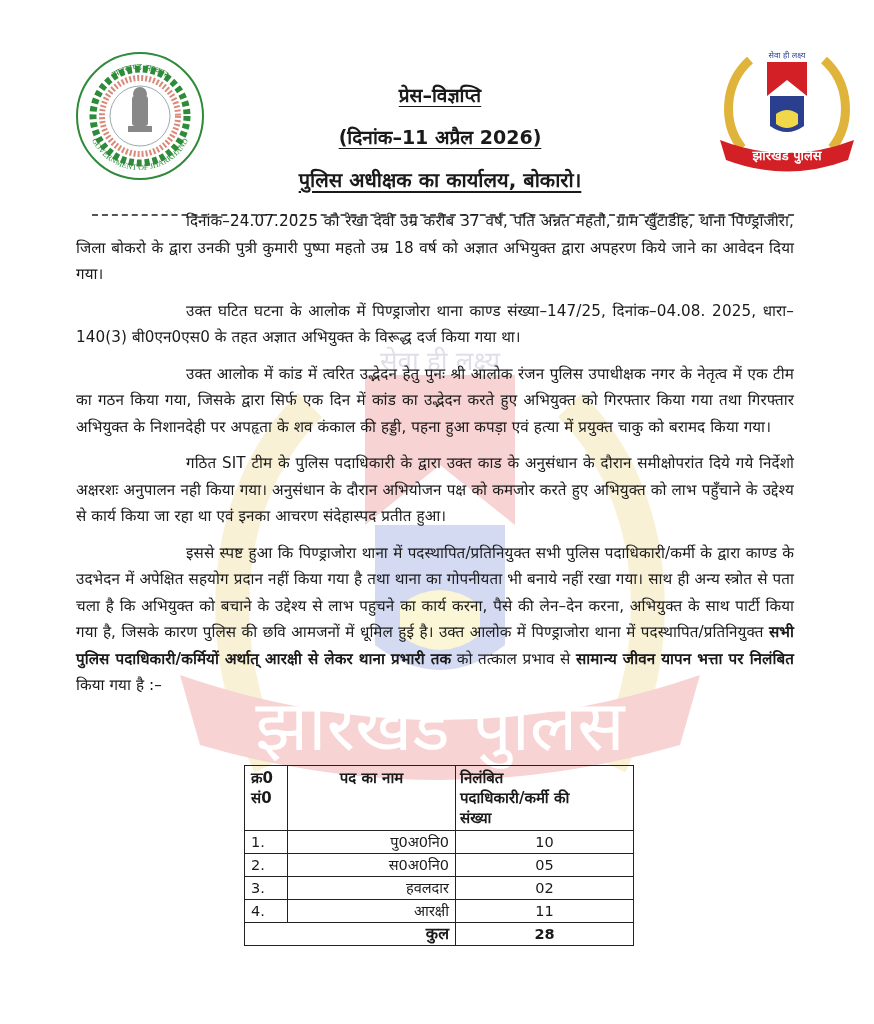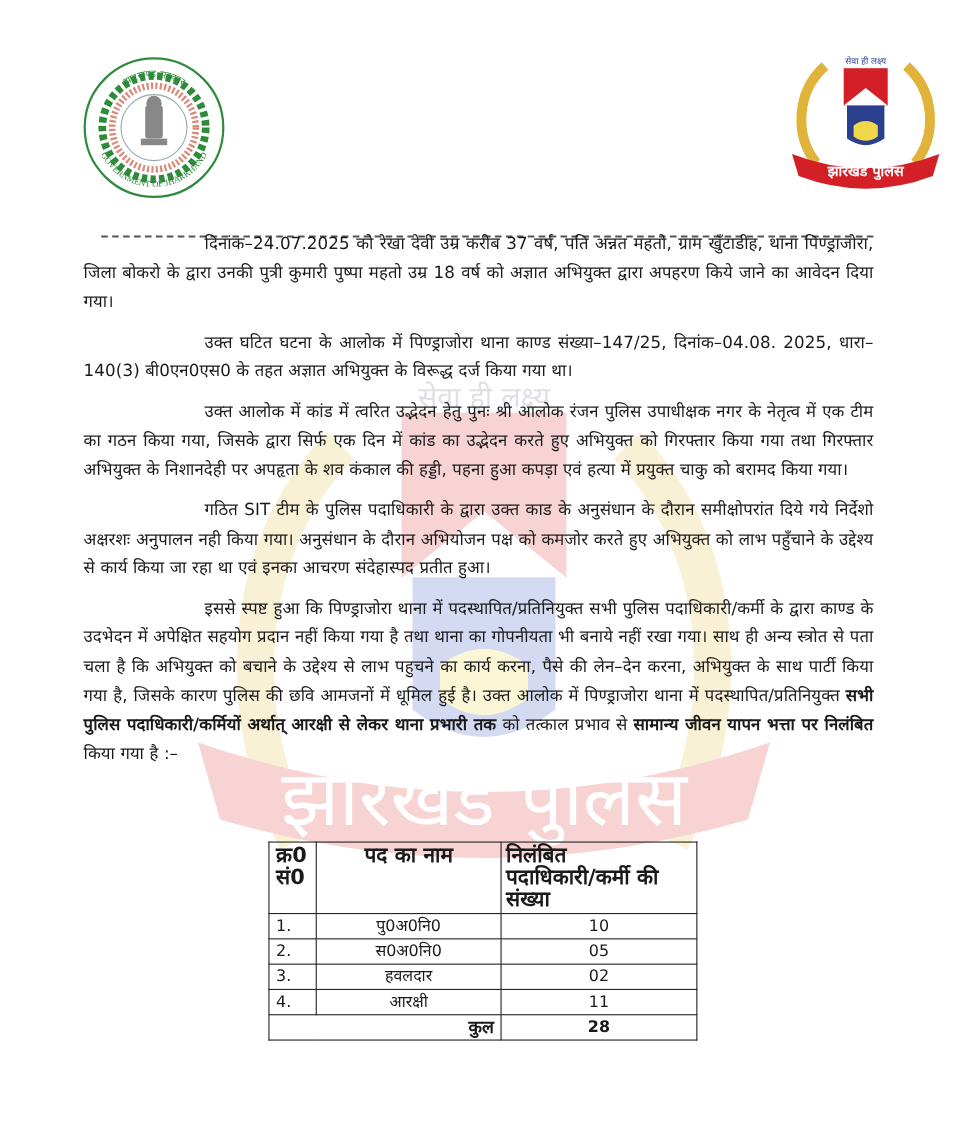--- a/index.html
+++ b/index.html
@@ -23,27 +23,27 @@
 
   
   .body { position: absolute; left: 76px; top: 208px; width: 718px; z-index: 1; }
   .para { font-size: 15.2px; line-height: 26.5px; text-align: justify; text-indent: 110px; margin: 0 0 10px 0; letter-spacing: 0.1px; }
   .para b { font-weight: bold; }
 
   
   .tbl-wrap { position: absolute; left: 244px; top: 765px; width: 390px; z-index: 1; }
   table { border-collapse: collapse; width: 100%; font-size: 14.5px; }
   th, td { border: 1.5px solid #222; padding: 0 6px; }
-  th { font-weight: bold; font-size: 19px; line-height: 20px; vertical-align: top; }
+  th { font-weight: bold; font-size: 15px; line-height: 20px; vertical-align: top; }
   th.c1 { width: 30px; text-align: left; padding-top: 2px; }
   th.c2 { width: 155px; text-align: center; padding-top: 2px; }
   th.c3 { text-align: left; padding: 2px 4px; }
   td { height: 22px; line-height: 22px; }
   td.sn { text-align: left; }
-  td.post { text-align: center; }
+  td.post { text-align: right; }
   td.num { text-align: center; }
   td.total-label { text-align: right; font-weight: bold; font-size: 16px; }
   td.total-val { text-align: center; font-weight: bold; }
 </style>
 </head>
 <body>
 
 <div class="page">
 
   <svg class="watermark" viewBox="0 0 580 460">
@@ -77,20 +77,25 @@
     <path d="M120,100 C140,75 138,35 112,12" stroke="#e0b43a" stroke-width="9" fill="none"></path>
     <text x="75" y="10" text-anchor="middle" font-size="8" fill="#2b3f8f">सेवा ही लक्ष्य</text>
     <rect x="55" y="14" width="40" height="34" fill="#d32027"></rect>
     <path d="M55,48 L75,32 L95,48 Z" fill="#ffffff"></path>
     <path d="M58,48 L92,48 L92,78 Q75,90 58,78 Z" fill="#2b3f8f"></path>
     <path d="M64,66 Q75,58 86,66 L86,76 Q75,84 64,76 Z" fill="#f0d84a"></path>
     <path d="M8,92 Q75,118 142,92 L136,112 Q75,135 14,112 Z" fill="#d32027"></path>
     <text x="75" y="112" text-anchor="middle" font-size="13" font-weight="bold" fill="#ffffff">झारखंड पुलिस</text>
   </svg>
 
+  <div class="title-block">
+    <span class="title-row"><h1 class="title-line t1">प्रेस–विज्ञप्ति</h1></span>
+    <span class="title-row"><h2 class="title-line t2">(दिनांक–11 अप्रैल 2026)</h2></span>
+    <span class="title-row"><h2 class="title-line t3">पुलिस अधीक्षक का कार्यालय, बोकारो।</h2></span>
+  </div>
 
   <div class="rule"></div>
 
   <div class="body">
     <p class="para"><span>दिनांक–24.07.2025 को रेखा देवी उम्र करीब 37 वर्ष, पति  अन्नत महतो, ग्राम खुँटाडीह, थाना पिण्ड्राजोरा, जिला बोकरो के द्वारा उनकी पुत्री कुमारी पुष्पा महतो उम्र 18 वर्ष को अज्ञात अभियुक्त द्वारा अपहरण किये जाने का आवेदन दिया गया।</span></p>
     <p class="para"><span>उक्त घटित घटना के आलोक में पिण्ड्राजोरा थाना काण्ड संख्या–147/25, दिनांक–04.08. 2025, धारा–140(3) बी0एन0एस0 के तहत अज्ञात अभियुक्त के विरूद्ध दर्ज किया गया था।</span></p>
     <p class="para"><span>उक्त आलोक में कांड में त्वरित उद्भेदन हेतु पुनः श्री आलोक रंजन पुलिस उपाधीक्षक नगर के नेतृत्व में एक टीम का गठन किया गया, जिसके द्वारा सिर्फ एक दिन में कांड का उद्भेदन करते हुए अभियुक्त को गिरफ्तार किया गया तथा गिरफ्तार अभियुक्त के निशानदेही पर अपहृता के शव कंकाल की हड्डी, पहना हुआ कपड़ा एवं हत्या में प्रयुक्त चाकु को बरामद किया गया।</span></p>
     <p class="para"><span>गठित SIT टीम के पुलिस पदाधिकारी के द्वारा उक्त काड के अनुसंधान के दौरान समीक्षोपरांत दिये गये निर्देशो अक्षरशः अनुपालन नही किया गया। अनुसंधान के दौरान अभियोजन पक्ष को कमजोर करते हुए अभियुक्त को लाभ पहुँचाने के उद्देश्य से कार्य किया जा रहा था एवं इनका आचरण संदेहास्पद प्रतीत हुआ।</span></p>
     <p class="para"><span>इससे स्पष्ट हुआ कि पिण्ड्राजोरा थाना में पदस्थापित/प्रतिनियुक्त सभी पुलिस पदाधिकारी/कर्मी के द्वारा काण्ड के उदभेदन में अपेक्षित सहयोग प्रदान नहीं किया गया है तथा थाना का गोपनीयता भी बनाये नहीं रखा गया। साथ ही अन्य स्त्रोत से पता चला है कि अभियुक्त को बचाने के उद्देश्य से लाभ पहुचने का कार्य करना, पैसे की लेन–देन करना, अभियुक्त के साथ पार्टी किया गया है, जिसके कारण पुलिस की छवि आमजनों में धूमिल हुई है। उक्त आलोक में पिण्ड्राजोरा थाना में पदस्थापित/प्रतिनियुक्त </span><b>सभी पुलिस पदाधिकारी/कर्मियों अर्थात् आरक्षी से लेकर थाना प्रभारी तक</b><span> को तत्काल प्रभाव से </span><b>सामान्य जीवन यापन भत्ता पर निलंबित</b><span> किया गया है :–</span></p>
   </div>

